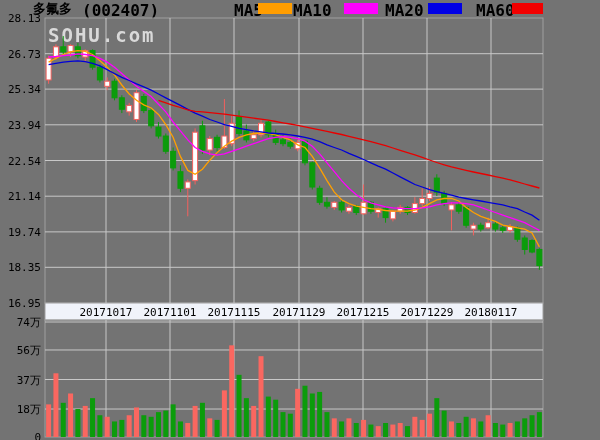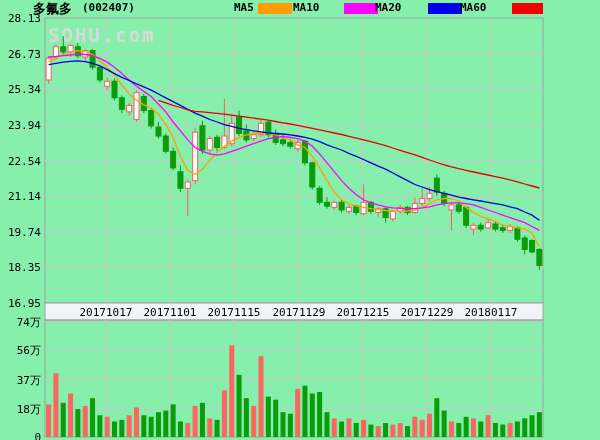--- a/index.html
+++ b/index.html
@@ -1,39 +1,39 @@
 <!DOCTYPE html>
 <html><head>
 <meta charset="utf-8">
 <style>
   html,body{margin:0;padding:0;background:#fff;}
-  #stage{position:relative;width:600px;height:440px;background:#86efac;overflow:hidden;
+  #stage{position:relative;width:600px;height:440px;background:#737373;overflow:hidden;
          font-family:"Liberation Sans",sans-serif;}
-  .hdr-item{position:absolute;top:1px;font-size:11px;font-weight:bold;color:#000;
+  .hdr-item{position:absolute;top:1px;font-size:16px;font-weight:bold;color:#000;
             font-family:"DejaVu Sans Mono","Liberation Sans",sans-serif;}
   #stock-name{left:33px;top:0;font-size:13px;font-family:"Liberation Sans",sans-serif;}
   #stock-code{left:82px;top:1px;font-weight:bold;}
   .swatch{position:absolute;top:3px;height:11px;width:34px;display:block;}
   #chart-svg{position:absolute;left:0;top:0;}
   text{font-family:"DejaVu Sans Mono","Liberation Sans",sans-serif;}
 </style>
 </head>
 <body>
 
 <div id="stage">
   <span id="stock-name" class="hdr-item">多氟多</span>
   <span id="stock-code" class="hdr-item">(002407)</span>
 
   <span class="hdr-item" style="left:234px">MA5</span>
   <span class="swatch" style="left: 258px; background: rgb(255, 157, 0);"></span>
   <span class="hdr-item" style="left:293px">MA10</span>
   <span class="swatch" style="left: 344px; background: rgb(255, 0, 255);"></span>
-  <span class="hdr-item" style="left:375px">MA20</span>
+  <span class="hdr-item" style="left:385px">MA20</span>
   <span class="swatch" style="left: 428px; background: rgb(0, 0, 230);"></span>
-  <span class="hdr-item" style="left:460px">MA60</span>
+  <span class="hdr-item" style="left:476px">MA60</span>
   <span class="swatch" style="left: 512px; width: 31px; background: rgb(242, 0, 0);"></span>
 
   <svg id="chart-svg" width="600" height="440">
       <text x="48" y="42" font-size="19" font-weight="bold" fill="#d9d9d9" letter-spacing="2">SOHU.com</text>
       <rect x="45" y="18" width="498" height="285" fill="none" stroke="#a0a0a0"></rect>
       <rect x="45" y="303" width="498" height="17" fill="#f0f3fa" stroke="#a0a0a0"></rect>
       <rect x="45" y="320" width="498" height="117" fill="none" stroke="#a0a0a0"></rect>
       <text x="41" y="22" font-size="11" fill="#000" text-anchor="end">28.13</text>
       <line x1="45" y1="53.68872987477635" x2="543" y2="53.68872987477635" stroke="#c8c8c8"></line>
       <text x="41" y="57.68872987477635" font-size="11" fill="#000" text-anchor="end">26.73</text>

